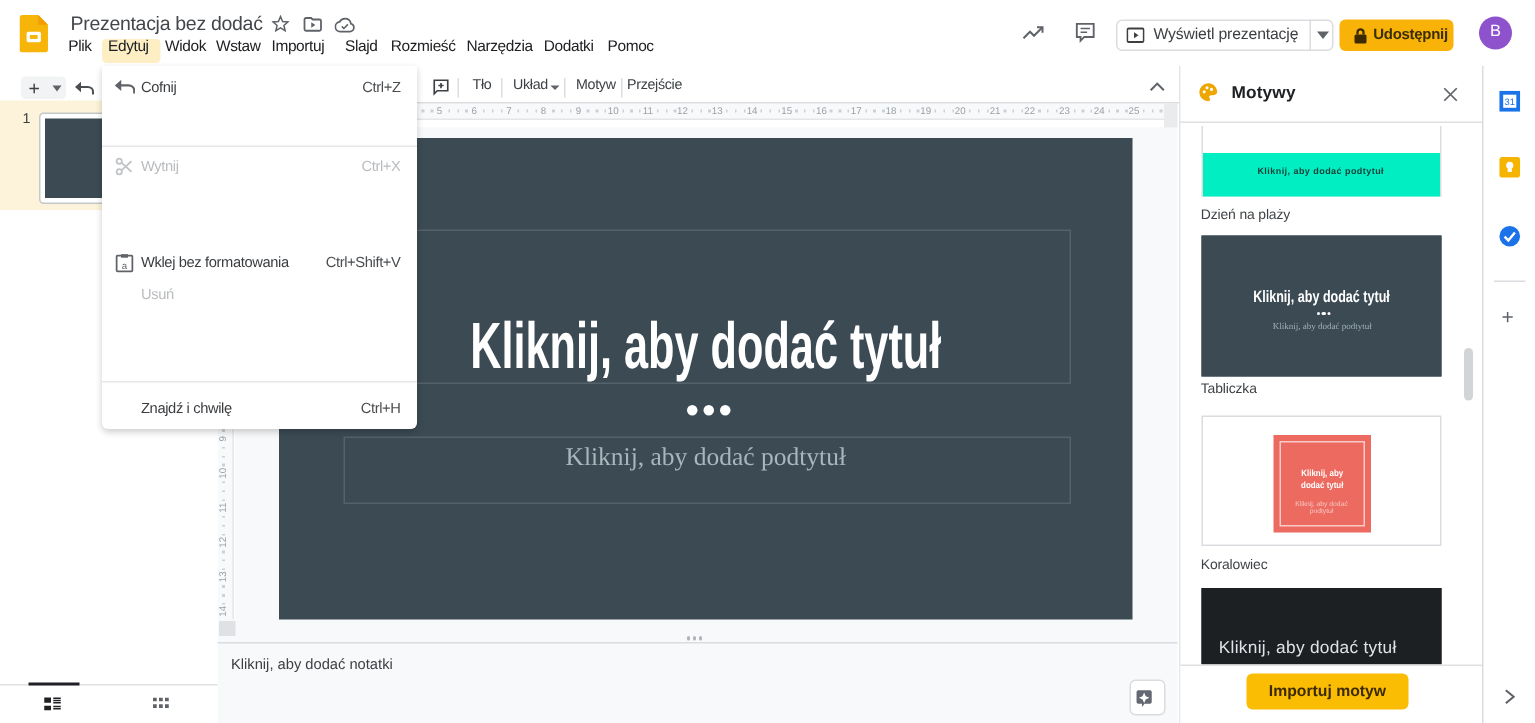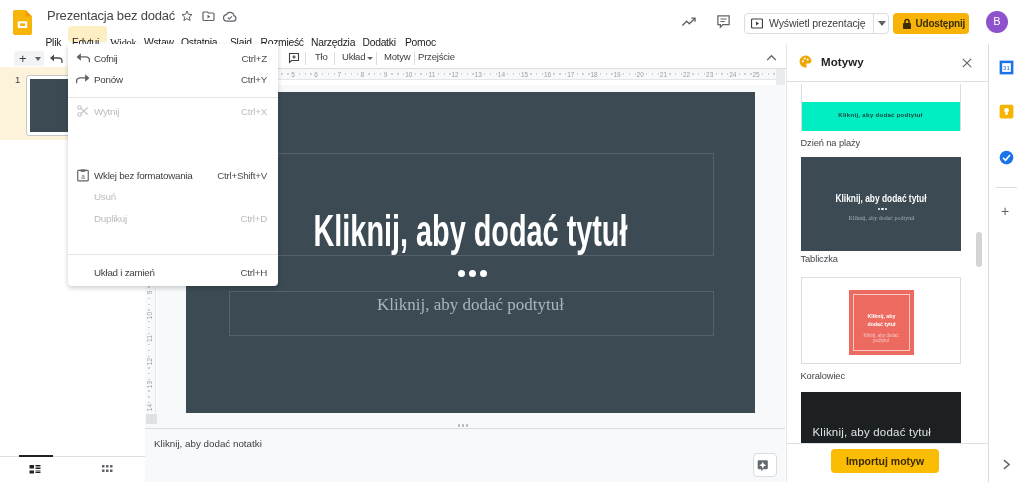--- a/index.html
+++ b/index.html
@@ -1,21 +1,21 @@
 <!DOCTYPE html>
 <html><head>
 <meta charset="utf-8">
 <style>
 * { margin:0; padding:0; box-sizing:border-box; }
 html,body { width:1023px; height:482px; overflow:hidden; }
 #app { position:relative; width:1023px; height:482px; background:#fff;
   font-family:"Liberation Sans",sans-serif; color:#202124; }
 .abs { position:absolute; }
 svg { display:block; }
-.mitem { position:absolute; top:35px; height:15px; line-height:15px; font-size:10.3px; color:#202124; letter-spacing:-0.25px; }
+.mitem { position:absolute; top:24px; height:15px; line-height:15px; font-size:10.3px; color:#202124; letter-spacing:-0.25px; }
 .tlabel { position:absolute; top:48.5px; height:15px; line-height:15px; font-size:9.5px; color:#3c4043; letter-spacing:-0.2px; }
 .ddrow { position:absolute; left:0; width:100%; height:21.4px; }
 .ddtext { position:absolute; left:26px; top:1.5px; font-size:9.8px; line-height:13px; color:#3a3d40; letter-spacing:-0.25px;}
 .ddsc { position:absolute; right:11px; top:1.5px; font-size:9.8px; line-height:13px; color:#4a4d50; letter-spacing:-0.25px;}
 .dis { color:#b9bcbf !important; }
 .ddicon { position:absolute; left:8px; top:0.5px; width:14px; height:14px; }
 .sep { position:absolute; left:0; width:100%; height:1px; background:#e6e6e6; }
 .themelabel { position:absolute; left:800.5px; font-size:9.3px; color:#3f4347; letter-spacing:-0.1px; }
 .card { position:absolute; left:800.5px; width:160px; border:1px solid #dadce0; background:#fff; }
 </style>
@@ -44,23 +44,23 @@
       <path d="M11 9.5 L16.5 13.2 L11 17 Z" fill="#5f6368"></path>
     </svg>
 <svg class="abs" style="left:223px; top:11px;" width="14" height="11" viewBox="0 0 26 19">
       <path d="M20.35 8.04C19.67 4.59 16.64 2 13 2 10.11 2 7.6 3.64 6.35 6.04 3.34 6.36 1 8.91 1 12c0 3.31 2.69 6 6 6h12c2.76 0 5-2.24 5-5 0-2.64-2.05-4.78-4.65-4.96z" fill="none" stroke="#5f6368" stroke-width="2.2"></path>
       <path d="M9 11.5 l2.6 2.6 5-5" fill="none" stroke="#5f6368" stroke-width="2"></path>
     </svg>
 
 <div class="abs" style="left:67.5px; top:26px; width:39.5px; height:15.5px; background:#fdefc3; border-radius:3px;"></div>
 <div class="mitem" style="left:45.5px;">Plik</div>
 <div class="mitem" style="left:72px;">Edytuj</div>
-<div class="mitem" style="left:110px;font-family:Liberation Serif, serif;">Widok</div>
+<div class="mitem" style="left:110px;">Widok</div>
 <div class="mitem" style="left:144px;">Wstaw</div>
-<div class="mitem" style="left:181px;">Ostatnia</div>
+<div class="mitem" style="left:181px;">Importuj</div>
 <div class="mitem" style="left:230px;">Slajd</div>
 <div class="mitem" style="left:260.5px;">Rozmieść</div>
 <div class="mitem" style="left:311px;">Narzędzia</div>
 <div class="mitem" style="left:362.5px;">Dodatki</div>
 <div class="mitem" style="left:405px;">Pomoc</div>
 
 <svg class="abs" style="left:681px; top:16px;" width="16" height="11" viewBox="0 0 24 16">
       <path d="M2 14 L8.5 7.5 L12.5 11.5 L21 3" fill="none" stroke="#5f6368" stroke-width="2"></path>
       <path d="M15.5 3 H21 V8.5" fill="none" stroke="#5f6368" stroke-width="2"></path>
     </svg>
@@ -391,28 +391,20 @@
 
 <div id="dropdown" class="abs" style="left:68px; top:44px; width:210px; height:242px; background:#fff; border-radius:0 0 4px 4px; box-shadow:0 2px 5px rgba(0,0,0,0.2);">
   <div class="ddrow" style="top:6.2px;">
     <svg class="ddicon" viewBox="0 0 26 22">
           <path d="M9 2 L1 9 L9 16 Z" fill="#5f6368"></path>
           <path d="M5 9 h13 a7 6 0 0 1 7 6 v4" fill="none" stroke="#5f6368" stroke-width="2.6"></path>
         </svg>
     <div class="ddtext">Cofnij</div>
         <div class="ddsc">Ctrl+Z</div>
   </div>
-  <div class="ddrow" style="top:27.2px;">
-    <svg class="ddicon" viewBox="0 0 26 22">
-          <path d="M17 2 L25 9 L17 16 Z" fill="#5f6368"></path>
-          <path d="M21 9 h-13 a7 6 0 0 0 -7 6 v4" fill="none" stroke="#5f6368" stroke-width="2.6"></path>
-        </svg>
-    <div class="ddtext">Ponów</div>
-        <div class="ddsc">Ctrl+Y</div>
-  </div>
   <div class="sep" style="top:52.5px;"></div>
   <div class="ddrow" style="top:59.8px;">
     <svg class="ddicon" viewBox="0 0 24 24">
           <g fill="none" stroke="#c1c4c7" stroke-width="2">
             <circle cx="6" cy="6" r="3"></circle>
             <circle cx="6" cy="18" r="3"></circle>
             <path d="M8.5 7.5 L20 18 M8.5 16.5 L20 6"></path>
           </g>
         </svg>
     <div class="ddtext dis">Wytnij</div>
@@ -425,24 +417,20 @@
           </g>
           <rect x="8" y="2.5" width="8" height="4" fill="#5f6368"></rect>
           <text x="12" y="19" font-size="11" fill="#5f6368" text-anchor="middle" font-family="Liberation Sans">a</text>
         </svg>
     <div class="ddtext">Wklej bez formatowania</div>
         <div class="ddsc">Ctrl+Shift+V</div>
   </div>
   <div class="ddrow" style="top:144.8px;">
     <div class="ddtext dis">Usuń</div>
   </div>
-  <div class="ddrow" style="top:166px;">
-    <div class="ddtext dis">Duplikuj</div>
-        <div class="ddsc dis">Ctrl+D</div>
-  </div>
   <div class="sep" style="top:210px;"></div>
   <div class="ddrow" style="top:220.8px;">
-    <div class="ddtext">Układ i zamień</div>
+    <div class="ddtext">Znajdź i chwilę</div>
         <div class="ddsc">Ctrl+H</div>
   </div>
 </div>
 
 </div>
 
 </body></html>

